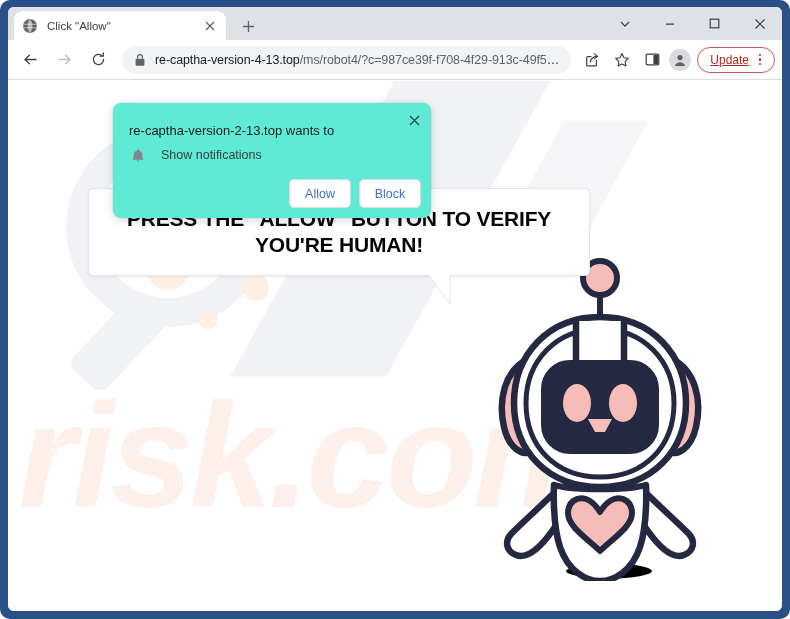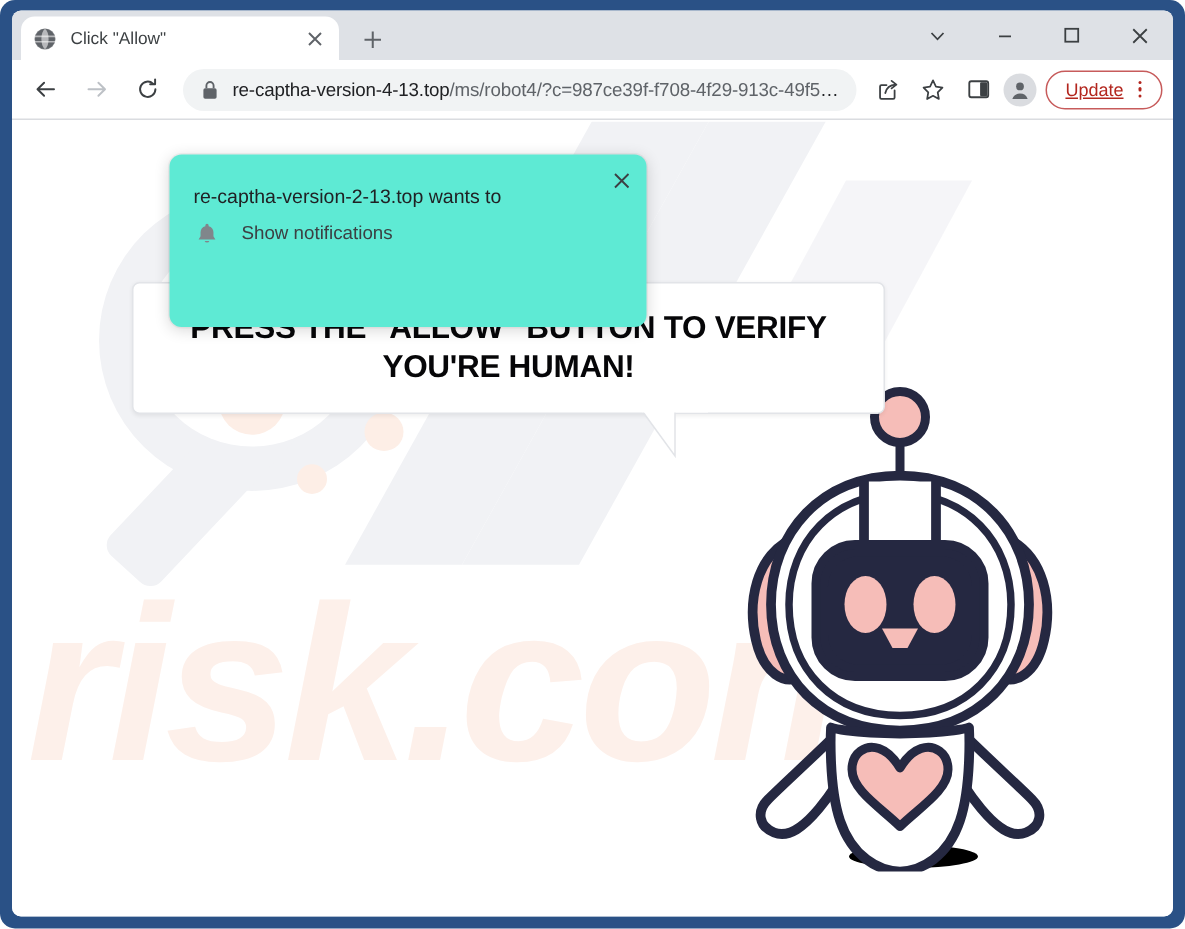--- a/index.html
+++ b/index.html
@@ -524,16 +524,20 @@
       <div id="dialog-title">re-captha-version-2-13.top wants to</div>
 
       <div id="dialog-row">
         <svg id="bell-icon" width="14" height="16" viewBox="0 0 14 16">
           <path d="M7 1.2 a1.1 1.1 0 0 1 1.1 1.1 v0.5 a4.3 4.3 0 0 1 3.2 4.1 v2.6 l1.3 2.2 H1.4 L2.7 9.5 V6.9 a4.3 4.3 0 0 1 3.2 -4.1 V2.3 A1.1 1.1 0 0 1 7 1.2 Z" fill="#80868b"></path>
           <path d="M5.4 12.6 a1.7 1.7 0 0 0 3.2 0 Z" fill="#80868b"></path>
         </svg>
         <span id="dialog-option-label">Show notifications</span>
       </div>
 
+      <div id="dialog-actions">
+        <button class="dialog-btn">Allow</button>
+        <button class="dialog-btn">Block</button>
+      </div>
     </div>
 
   </div>
 </div>
 
 </body></html>

